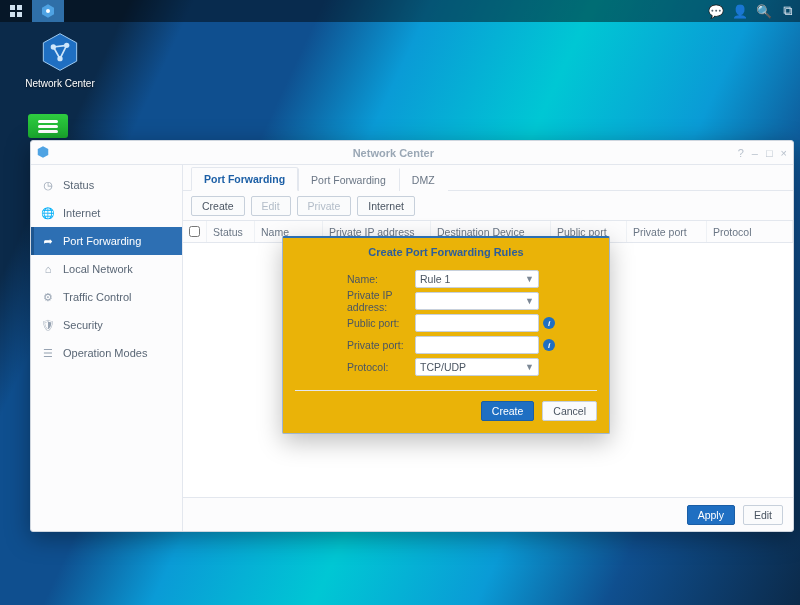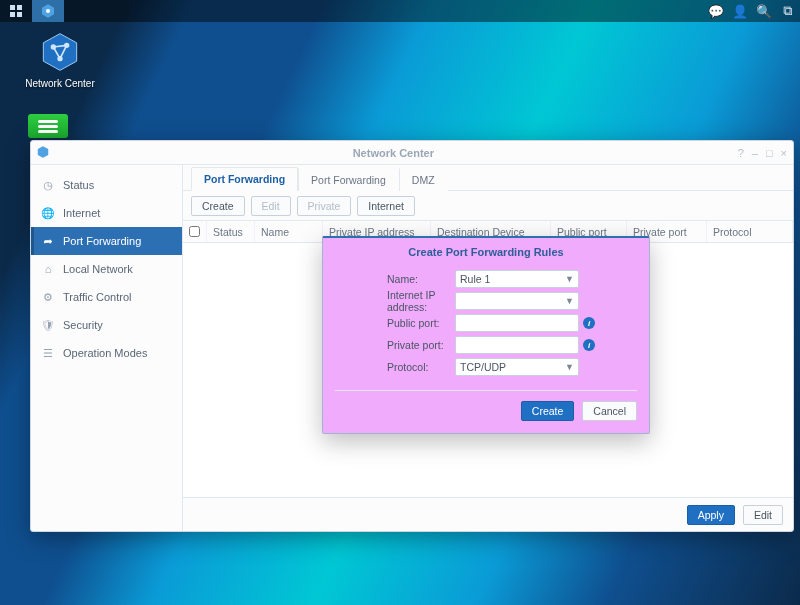--- a/index.html
+++ b/index.html
@@ -52,21 +52,21 @@
   .grid-head { display:flex; height:22px; border-bottom:1px solid #e3e7ee; font-size:10.5px; color:#6a7685; }
   .gh { border-right:1px solid #eef1f5; display:flex; align-items:center; padding:0 6px; }
   .gh:first-child { justify-content:center; }
   .gh input[type=checkbox]{ width:11px; height:11px; }
 
   .grid-body { flex:1; position:relative; background:#fff; }
 
   .footer { height:34px; border-top:1px solid #e3e7ee; display:flex; align-items:center; justify-content:flex-end; gap:8px; padding:12px 10px; }
 
   
-  .modal { position:absolute; top:236px; left:282px; width:328px; background:#f0abfc; border:1px solid #9fb5cf; border-top:2px solid #2d6fb3; box-shadow:0 8px 24px rgba(0,0,0,.25); border-radius:2px;margin-left:40px; }
+  .modal { position:absolute; top:236px; left:282px; width:328px; background:#eab308; border:1px solid #9fb5cf; border-top:2px solid #2d6fb3; box-shadow:0 8px 24px rgba(0,0,0,.25); border-radius:2px; }
   .modal h3 { font-size:11px; font-weight:700; color:#2d5e9a; text-align:center; padding:8px 0 10px; }
   .frow { display:flex; align-items:center; padding:2px 16px; height:22px; }
   .frow label { width:116px; font-size:10.5px; color:#4a5562;padding-left:48px; }
   .frow .field { flex:1; display:flex; align-items:center; gap:4px; }
   .sel, .txt { width:124px; height:18px; border:1px solid #c7d0db; border-radius:2px; font-size:10.5px; padding:0 4px; background:#fff; color:#4a5562; }
   .sel { display:flex; align-items:center; justify-content:space-between; cursor:pointer; }
   .sel .caret { font-size:9px; color:#7b8795; }
   .info { width:12px; height:12px; border-radius:50%; background:#1f6fc2; color:#fff; font-size:8px; font-weight:700; display:flex; align-items:center; justify-content:center; font-style:italic; }
   .modal .divider { height:1px; background:#e3e7ee; margin:12px 12px 0; }
   .modal .actions { display:flex; justify-content:flex-end; gap:8px; padding:10px 12px 12px; }
@@ -206,21 +206,21 @@
     <label>Name:</label>
     <div class="field">
       <div class="sel">
         <span>Rule 1</span>
         <span class="caret">▼</span>
       </div>
     </div>
   </div>
 
   <div class="frow">
-    <label>Internet IP address:</label>
+    <label>Private IP address:</label>
     <div class="field">
       <div class="sel">
         <span></span>
         <span class="caret">▼</span>
       </div>
     </div>
   </div>
 
   <div class="frow">
     <label>Public port:</label>

